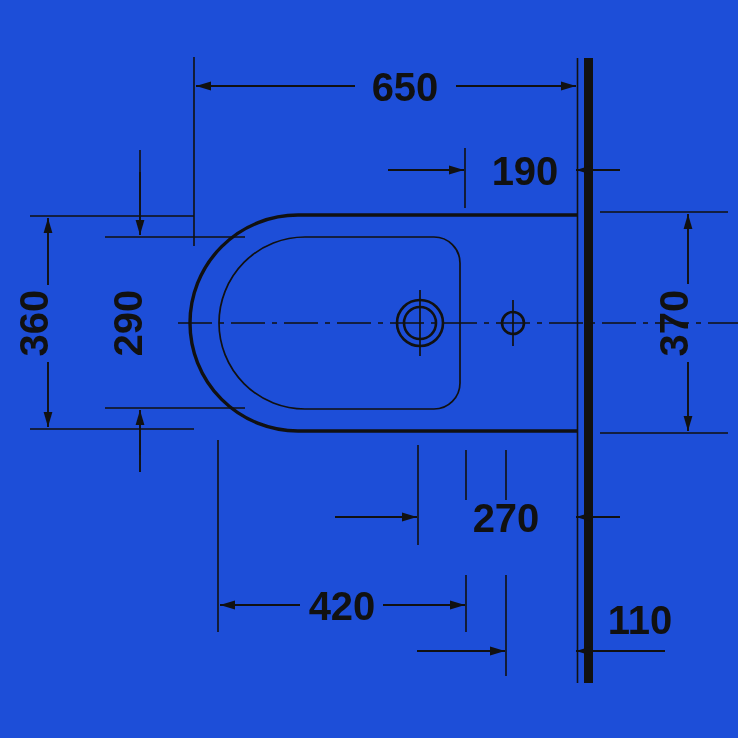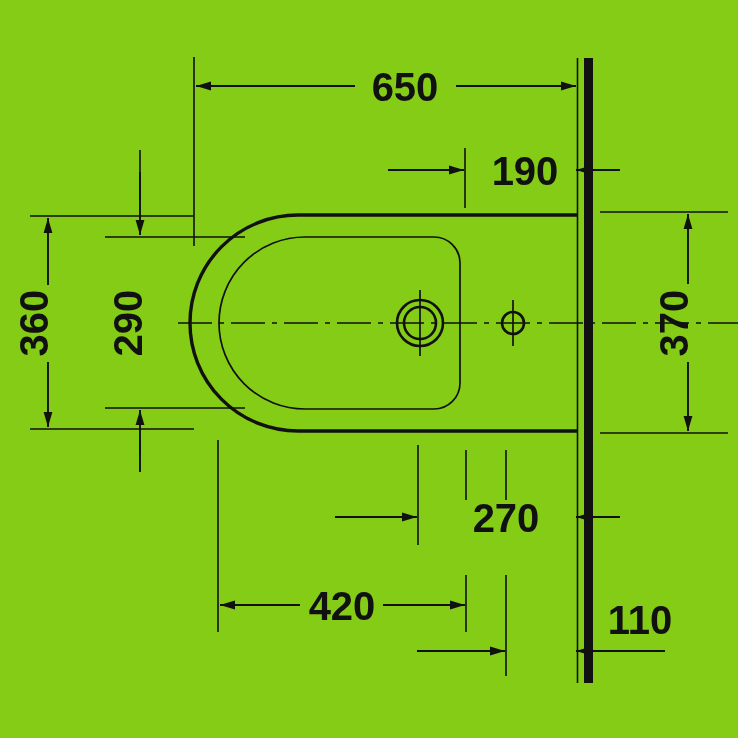--- a/index.html
+++ b/index.html
@@ -4,21 +4,21 @@
 <style>
   html, body {
     margin: 0;
     padding: 0;
     background: #ffffff;
   }
   #root {
     position: relative;
     width: 738px;
     height: 738px;
-    background: #84cc16;
+    background: #1d4ed8;
     font-family: "Liberation Sans", sans-serif;
     overflow: hidden;
   }
   #drawing {
     position: absolute;
     left: 0;
     top: 0;
     width: 738px;
     height: 738px;
   }

